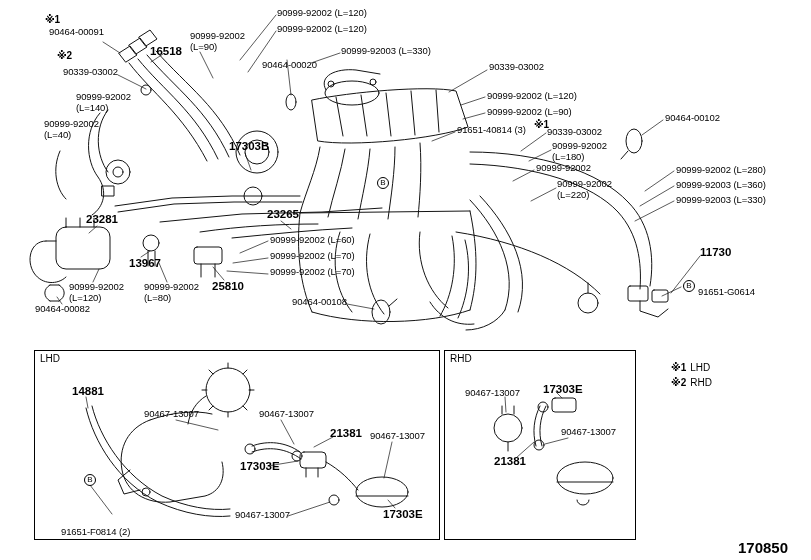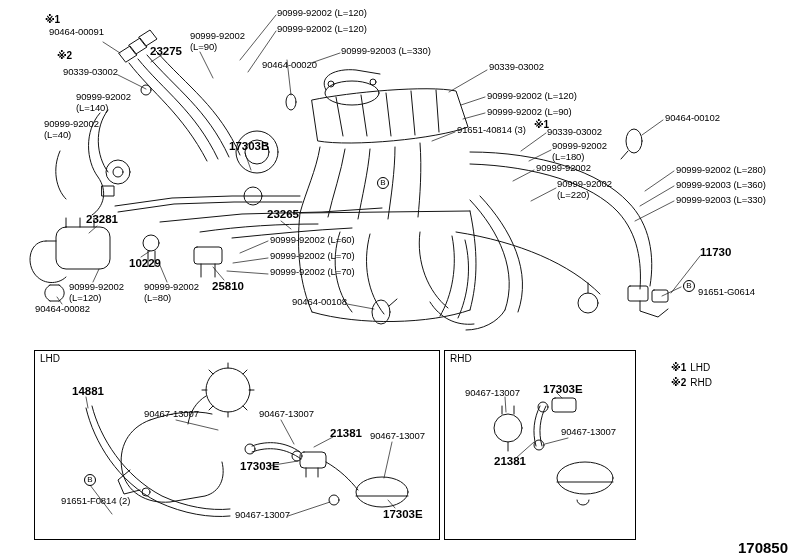--- a/index.html
+++ b/index.html
@@ -212,21 +212,21 @@
 
   <div class="inset" style="left:34px; top:350px; width:406px; height:190px;"></div>
   <div class="inset" style="left:444px; top:350px; width:192px; height:190px;"></div>
   <div class="inset-title" style="left:40px; top:353px;">LHD</div>
   <div class="inset-title" style="left:450px; top:353px;">RHD</div>
 
   <div class="lbl mark" style="left:45px; top:14px;">※1</div>
   <div class="lbl" style="left:49px; top:27px;">90464-00091</div>
   <div class="lbl mark" style="left:57px; top:50px;">※2</div>
   <div class="lbl" style="left:63px; top:67px;">90339-03002</div>
-  <div class="lbl big" style="left:150px; top:45px;">23275</div>
+  <div class="lbl big" style="left:150px; top:45px;">16518</div>
   <div class="lbl" style="left:190px; top:31px;">90999-92002
 (L=90)</div>
   <div class="lbl" style="left:277px; top:8px;">90999-92002 (L=120)</div>
   <div class="lbl" style="left:277px; top:24px;">90999-92002 (L=120)</div>
   <div class="lbl" style="left:262px; top:60px;">90464-00020</div>
   <div class="lbl" style="left:341px; top:46px;">90999-92003 (L=330)</div>
   <div class="lbl" style="left:489px; top:62px;">90339-03002</div>
   <div class="lbl" style="left:76px; top:92px;">90999-92002
 (L=140)</div>
   <div class="lbl" style="left:44px; top:119px;">90999-92002
@@ -245,21 +245,21 @@
 (L=220)</div>
   <div class="lbl" style="left:676px; top:165px;">90999-92002 (L=280)</div>
   <div class="lbl" style="left:676px; top:180px;">90999-92003 (L=360)</div>
   <div class="lbl" style="left:676px; top:195px;">90999-92003 (L=330)</div>
   <div class="lbl big" style="left:86px; top:213px;">23281</div>
   <div class="lbl big" style="left:267px; top:208px;">23265</div>
   <div class="lbl big" style="left:700px; top:246px;">11730</div>
   <div class="lbl" style="left:270px; top:235px;">90999-92002 (L=60)</div>
   <div class="lbl" style="left:270px; top:251px;">90999-92002 (L=70)</div>
   <div class="lbl" style="left:270px; top:267px;">90999-92002 (L=70)</div>
-  <div class="lbl big" style="left:129px; top:257px;">10229</div>
+  <div class="lbl big" style="left:129px; top:257px;">13967</div>
   <div class="lbl big" style="left:212px; top:280px;text-align:right;">25810</div>
   <div class="lbl" style="left:69px; top:282px;">90999-92002
 (L=120)</div>
   <div class="lbl" style="left:144px; top:282px;">90999-92002
 (L=80)</div>
   <div class="lbl" style="left:698px; top:287px;">91651-G0614</div>
   <div class="lbl" style="left:35px; top:304px;">90464-00082</div>
   <div class="lbl" style="left:292px; top:297px;">90464-00108</div>
 
   <div class="bcirc" style="left:377px; top:177px;">
@@ -271,21 +271,21 @@
   <div class="bcirc" style="left:84px; top:474px;">
     <span>B</span>
   </div>
 
   <div class="lbl big" style="left:72px; top:385px;">14881</div>
   <div class="lbl" style="left:144px; top:409px;">90467-13007</div>
   <div class="lbl" style="left:259px; top:409px;">90467-13007</div>
   <div class="lbl big" style="left:330px; top:427px;">21381</div>
   <div class="lbl" style="left:370px; top:431px;">90467-13007</div>
   <div class="lbl big" style="left:240px; top:460px;">17303E</div>
-  <div class="lbl" style="left:61px; top:496px;">91651-F0814 (2)</div>
+  <div class="lbl" style="left:61px; top:527px;">91651-F0814 (2)</div>
   <div class="lbl" style="left:235px; top:510px;">90467-13007</div>
   <div class="lbl big" style="left:383px; top:508px;">17303E</div>
 
   <div class="lbl" style="left:465px; top:388px;">90467-13007</div>
   <div class="lbl big" style="left:543px; top:383px;">17303E</div>
   <div class="lbl" style="left:561px; top:427px;">90467-13007</div>
   <div class="lbl big" style="left:494px; top:455px;">21381</div>
 
   <div class="legend" style="left:671px; top:361px;">
     <div class="legend-row">

